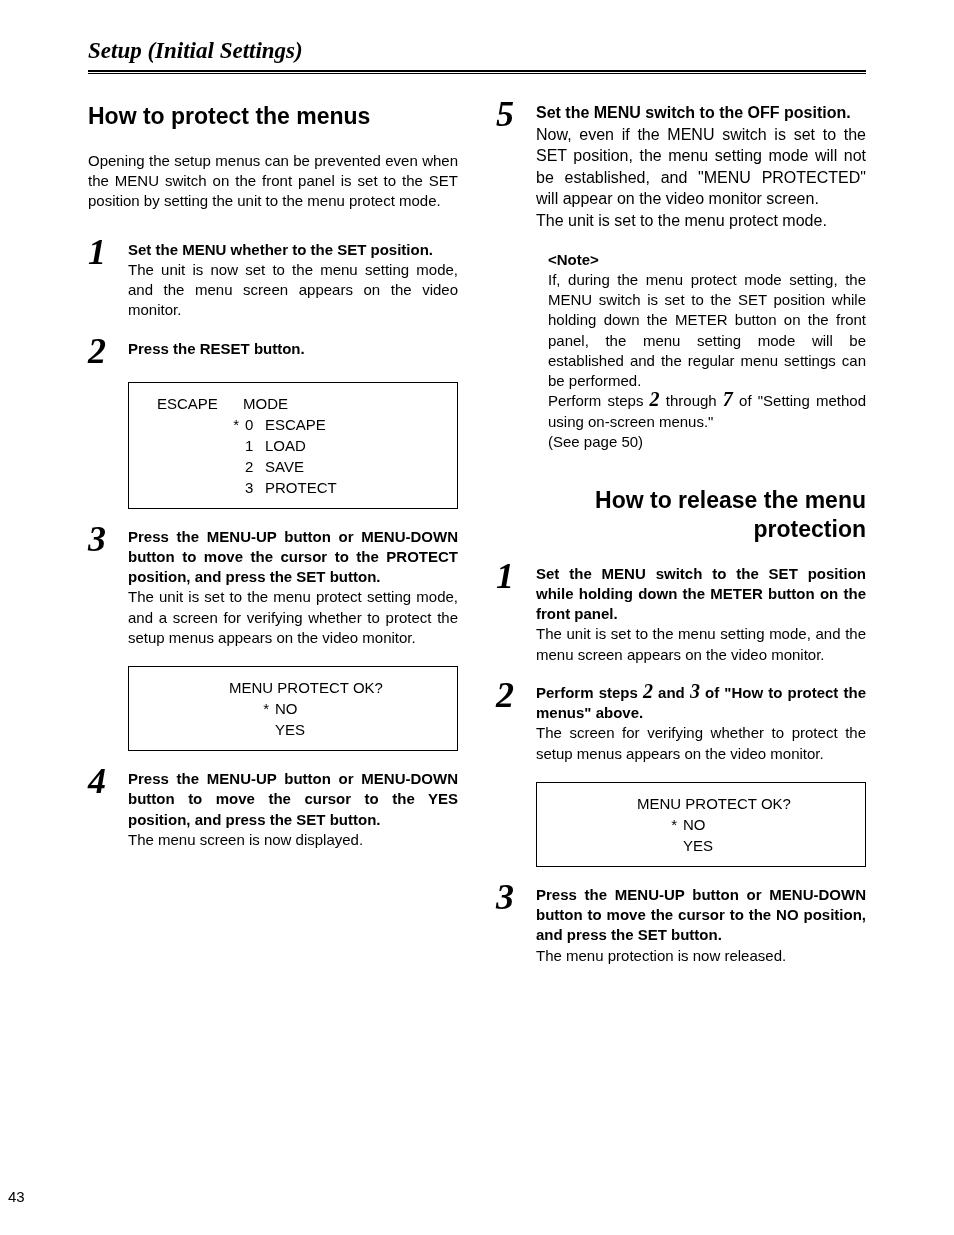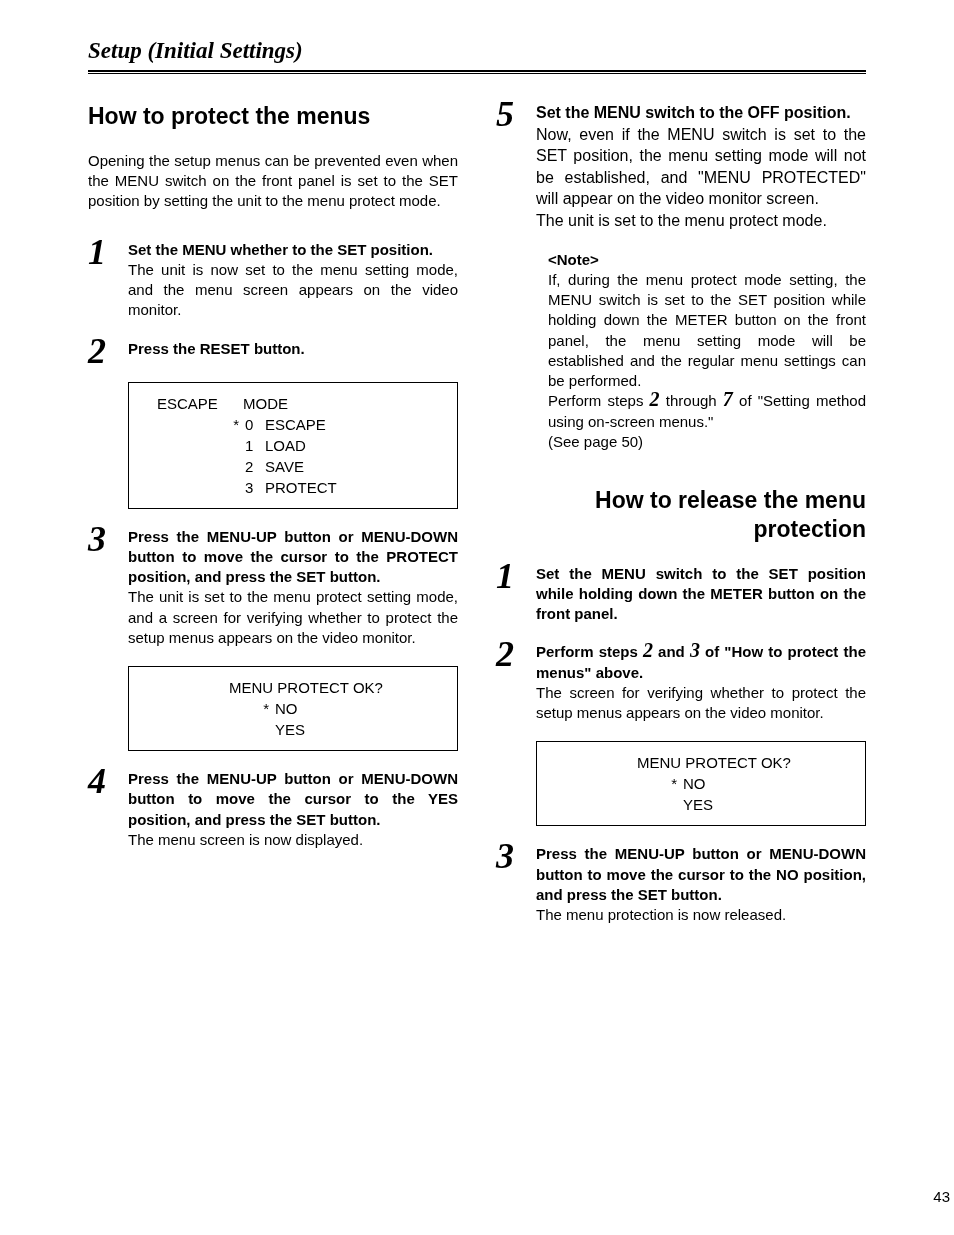--- a/index.html
+++ b/index.html
@@ -102,21 +102,21 @@
     .sb-items .sb-row .lbl { padding-left: 6px; }
     .sb-center-title { text-align: center; padding-left: 26px;}
     .sb-opts .sb-row { justify-content: flex-start; }
     .sb-opts .sb-row .mk { width: 132px; text-align: right; padding-right: 6px;}
     .sb-opts .sb-row .lbl { text-align: left; }
     .page-number {
       position: absolute;
       bottom: 30px;
       left: 0;
       width: 950px;
-      text-align: right;
+      text-align: left;
       font-size: 15px;
       padding-left: 8px;
     }
     .after-gap {
       margin-top: 34px;
       text-align: right;
     }
     .step-body-col2-first {
       flex: 1;
       font-size: 16px;
@@ -250,20 +250,21 @@
       </div>
       <div>(See page 50)</div>
     </div>
 
     <div class="section-heading after-gap">How to release the menu protection</div>
 
     <div class="step">
       <div class="step-num">1</div>
       <div class="step-body">
         <div class="lead">Set the MENU switch to the SET position while holding down the METER button on the front panel.</div>
+        <div class="desc">The unit is set to the menu setting mode, and the menu screen appears on the video monitor.</div>
       </div>
     </div>
 
     <div class="step">
       <div class="step-num">2</div>
       <div class="step-body">
         <div class="lead">
           <span>Perform steps </span><span class="inline-num">2</span><span> and </span><span class="inline-num">3</span><span> of "How to protect the menus" above.</span>
         </div>
         <div class="desc">The screen for verifying whether to protect the setup menus appears on the video monitor.</div>

